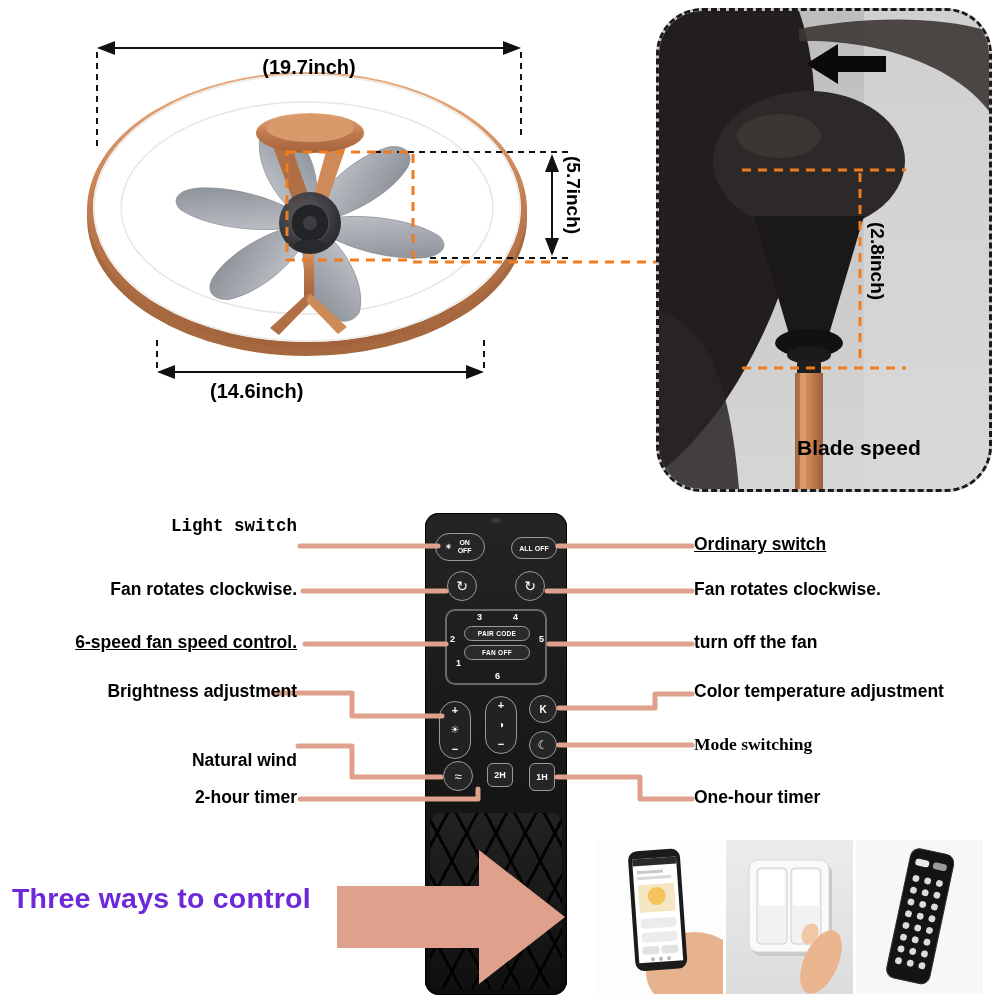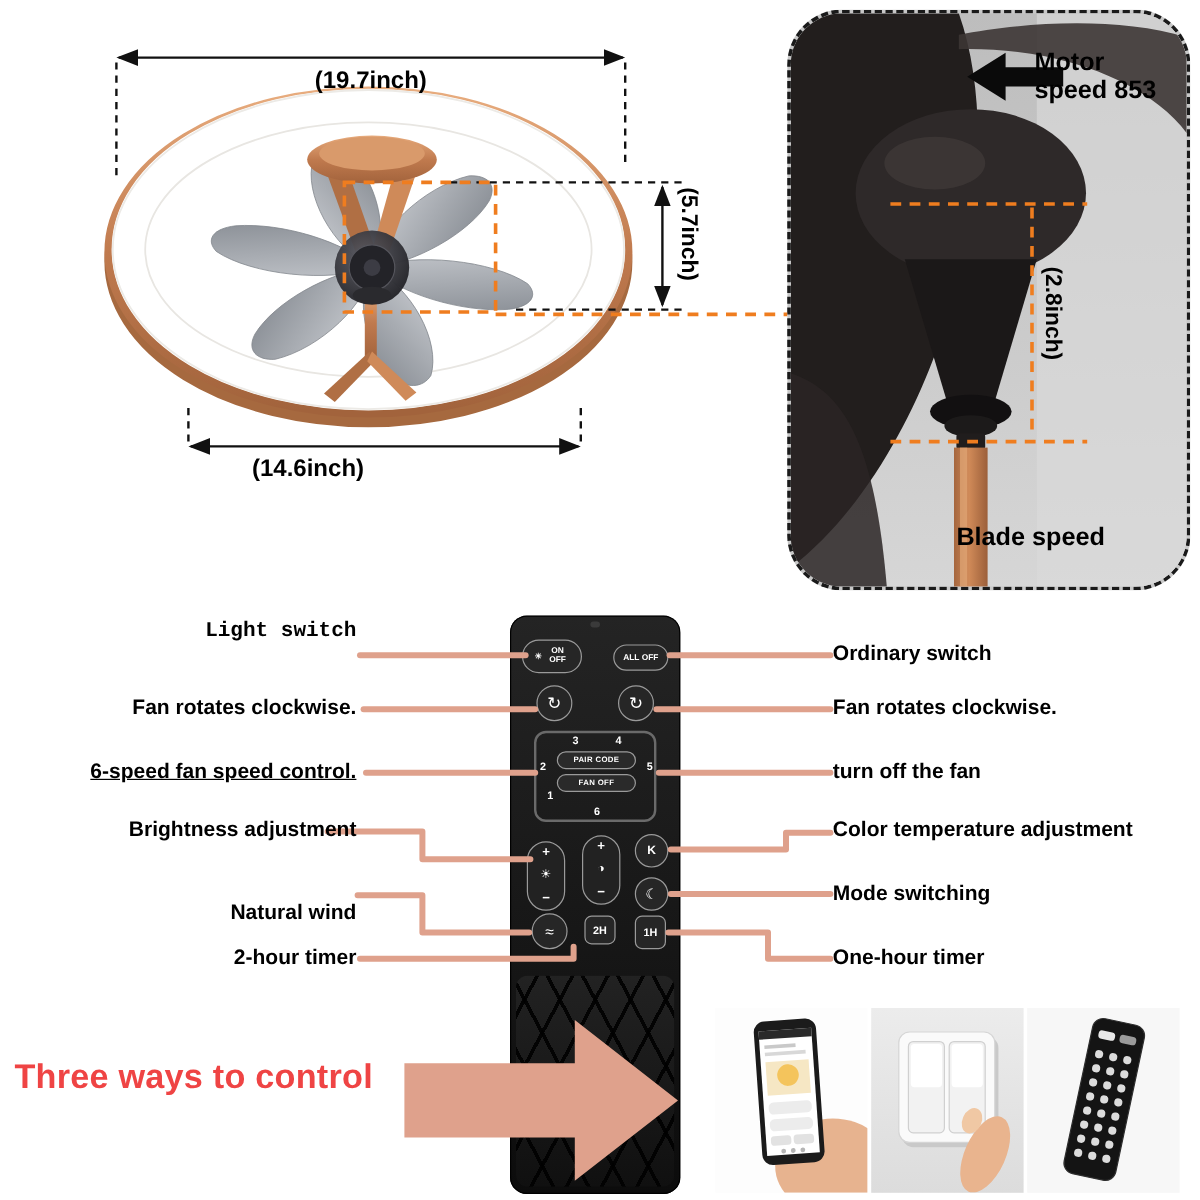--- a/index.html
+++ b/index.html
@@ -47,21 +47,21 @@
   .btn-wave{left:18px;top:248px;width:30px;height:30px;font-size:13px;}
   .btn-2h{left:62px;top:250px;width:26px;height:24px;border-radius:6px;font:bold 9px "Liberation Sans",sans-serif;}
   .btn-1h{left:104px;top:250px;width:26px;height:28px;border-radius:6px;font:bold 9px "Liberation Sans",sans-serif;}
   .remote-tex{position:absolute;left:5px;right:5px;top:300px;bottom:6px;border-radius:10px;
     background:
       repeating-linear-gradient(62deg, rgba(0,0,0,.9) 0 3px, transparent 3px 26px),
       repeating-linear-gradient(-62deg, rgba(0,0,0,.9) 0 3px, transparent 3px 26px),
       linear-gradient(180deg,#222,#101010);}
   
   .footer-title{position:absolute;left:12px;top:882px;font:bold 28.5px "Liberation Sans",sans-serif;
-                color:#ef4444;z-index:40;letter-spacing:.2px;}
+                color:#6d28d9;z-index:40;letter-spacing:.2px;}
   .tiles{position:absolute;left:596px;top:840px;display:flex;gap:3px;z-index:5;}
   .tile{width:127px;height:154px;overflow:hidden;position:relative;}
   .tile1{background:#fdfdfd;}
   .tile2{background:linear-gradient(180deg,#ececec,#dcdcdc);}
   .tile3{background:#f7f7f7;}
   svg{display:block;}
   .overlay{position:absolute;left:0;top:0;z-index:20;pointer-events:none;}
   .fan-svg{position:absolute;left:55px;top:38px;z-index:1;}
 </style>
 </head>
@@ -255,35 +255,34 @@
       <polyline points="559,745 692,745"></polyline>
       <polyline points="557,777 640,777 640,799 692,799"></polyline>
     </g>
 
     <polygon points="337,886 479,886 479,850 565,917 479,984 479,948 337,948" fill="#dfa18c"></polygon>
   </svg>
 
   <div class="dim" style="left:199px;top:16px;width:220px;text-align:center;margin-top:40px;">(19.7inch)</div>
   <div class="dim vert" style="left:562px;top:156px;">(5.7inch)</div>
   <div class="dim" style="left:210px;top:380px;width:220px;text-align:left;">(14.6inch)</div>
-  <div class="motor-speed">Motor speed 853</div>
   <div class="dim vert" style="left:866px;top:222px;">(2.8inch)</div>
   <div class="blade-height">Blade speed</div>
 
   <div class="lbl-left" style="top:516px;font-family:Liberation Mono, monospace;">Light switch</div>
   <div class="lbl-left" style="top:579px;">Fan rotates clockwise.</div>
   <div class="lbl-left" style="top:632px;text-decoration:underline;">6-speed fan speed control.</div>
   <div class="lbl-left" style="top:681px;">Brightness adjustment</div>
   <div class="lbl-left" style="top:734px;margin-top:16px;">Natural wind</div>
   <div class="lbl-left" style="top:787px;">2-hour timer</div>
-  <div class="lbl-right" style="top:534px;">Ordinary switch</div>
+  <div class="lbl-right" style="top:534px;text-decoration:underline;">Ordinary switch</div>
   <div class="lbl-right" style="top:579px;">Fan rotates clockwise.</div>
   <div class="lbl-right" style="top:632px;">turn off the fan</div>
   <div class="lbl-right" style="top:681px;">Color temperature adjustment</div>
-  <div class="lbl-right" style="top:734px;">Mode switching</div>
+  <div class="lbl-right" style="top:734px;font-family:Liberation Serif, serif;">Mode switching</div>
   <div class="lbl-right" style="top:787px;">One-hour timer</div>
 
   <div class="footer-title">Three ways to control</div>
 
   <div class="tiles">
 
     <div class="tile tile1">
       <svg width="127" height="154" viewBox="0 0 127 154">
         <ellipse cx="98" cy="132" rx="48" ry="40" fill="#e7b38f"></ellipse>
         <ellipse cx="76" cy="98" rx="12" ry="24" fill="#edbd9a" transform="rotate(-18 76 98)"></ellipse>

